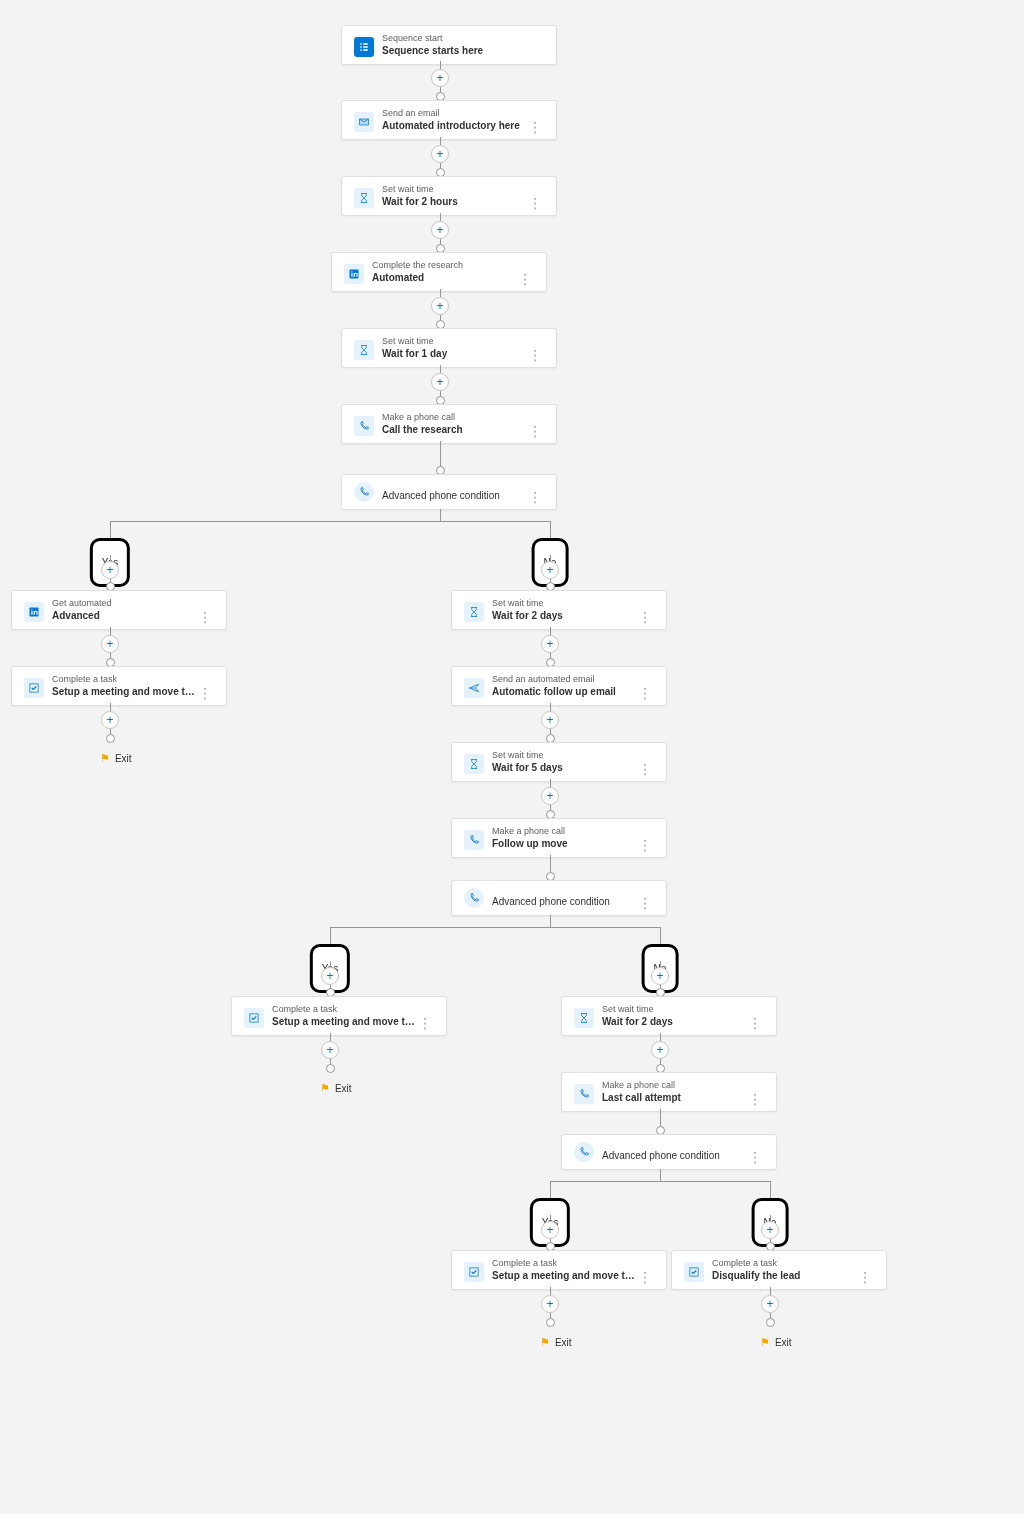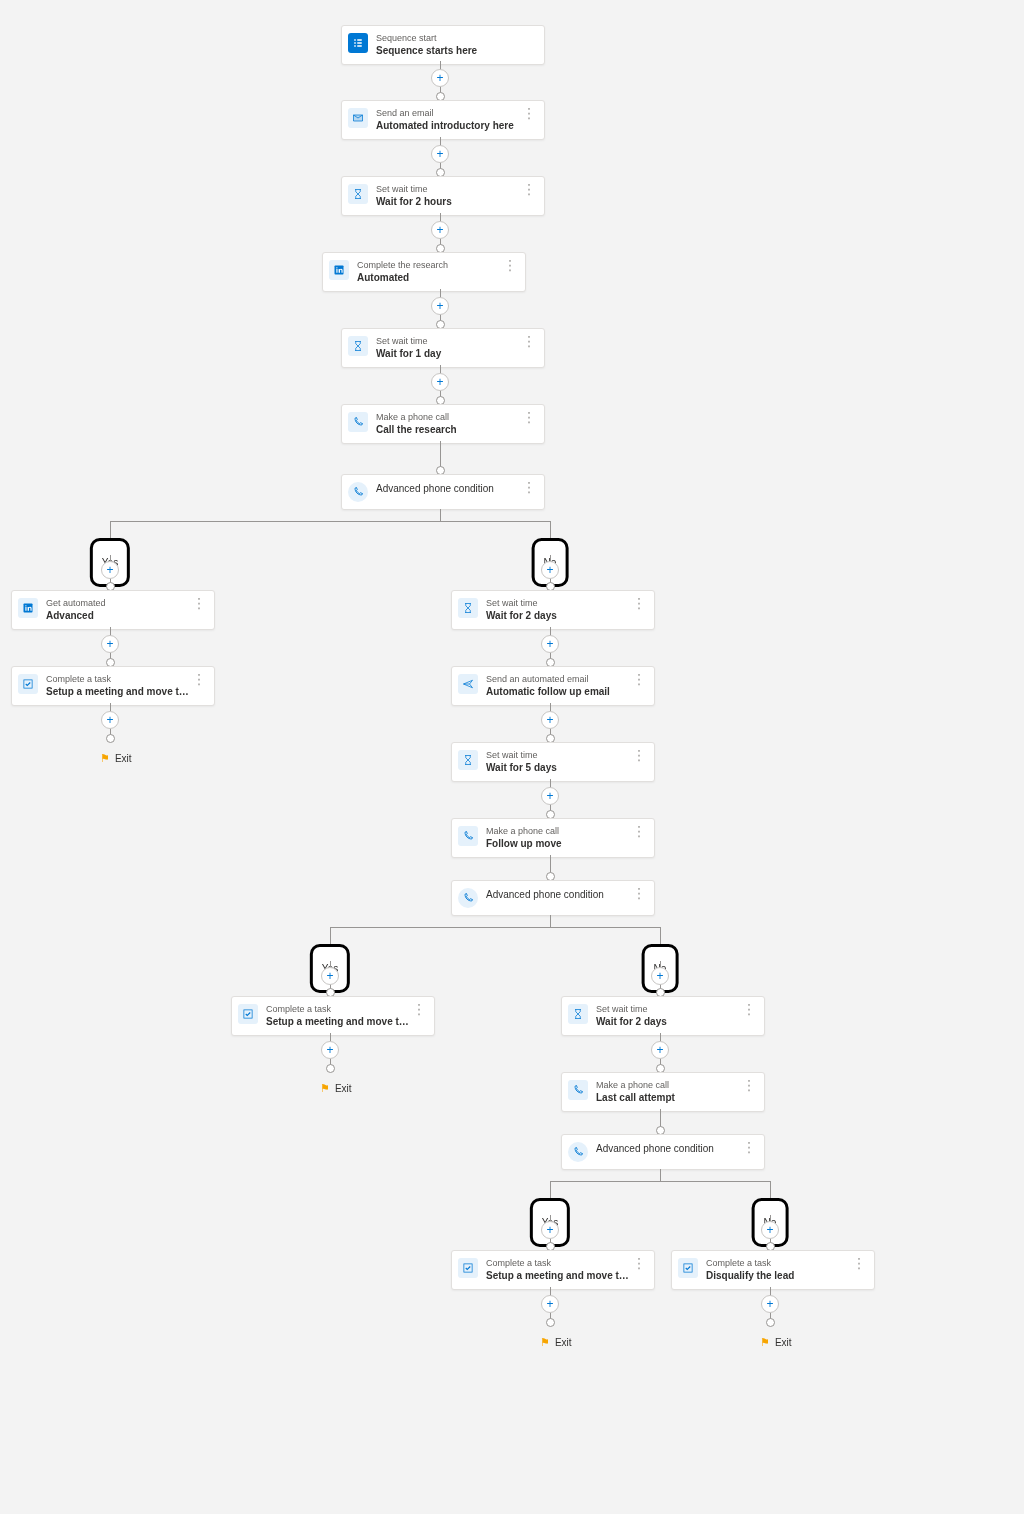--- a/index.html
+++ b/index.html
@@ -1,16 +1,16 @@
 <!DOCTYPE html>
 <html><head>
 <meta charset="utf-8">
 <style>
 body{margin:0;background:#f3f3f3;font-family:'Segoe UI',Arial,sans-serif;font-size:11px;color:#323130;width:1024px;height:1514px;position:relative}
-.card{position:absolute;width:190px;background:#fff;border:1px solid #e1dfdd;border-radius:3px;display:flex;align-items:flex-start;padding:7px 6px;box-shadow:0 1px 2px rgba(0,0,0,.05)}
+.card{position:absolute;width:190px;background:#fff;border:1px solid #e1dfdd;border-radius:3px;display:flex;align-items:flex-end;padding:7px 12px;box-shadow:0 1px 2px rgba(0,0,0,.05)}
 .ic{width:20px;height:20px;border-radius:3px;display:flex;align-items:center;justify-content:center;flex-shrink:0;margin-right:8px}
 .ic.start{background:#0078d4}
 .ic.blue{background:#e5f1fb}
 .ic.circ{background:#e5f1fb;border-radius:50%}
 .ic svg{width:12px;height:12px}
 .tx{flex:1;min-width:0}
 .t1{font-size:9px;color:#605e5c;line-height:11px}
 .t2{font-size:10px;color:#323130;font-weight:600;line-height:13px;white-space:nowrap;overflow:hidden;text-overflow:ellipsis}
 .more{color:#a19f9d;font-size:14px;padding:0 2px;line-height:10px}
 .conn{position:absolute;background:#979593}
@@ -92,21 +92,21 @@
     <span class="tx">
       <div class="t1">Set wait time</div>
       <div class="t2">Wait for 2 hours</div>
     </span>
     <span class="more">⋮</span>
   </div>
 <div class="conn" style="left:440px;top:213px;width:1px;height:39px"></div>
 <div class="plus" style="left:440px;top:230px">+</div>
 <div class="dot" style="left:440px;top:248px"></div>
 
-<div class="card" style="left:322px;top:252px">
+<div class="card" style="left:331px;top:252px">
     <span class="ic blue">
       <svg>
         <use href="#i-li"></use>
       </svg>
     </span>
     <span class="tx">
       <div class="t1">Complete the research</div>
       <div class="t2">Automated</div>
     </span>
     <span class="more">⋮</span>

